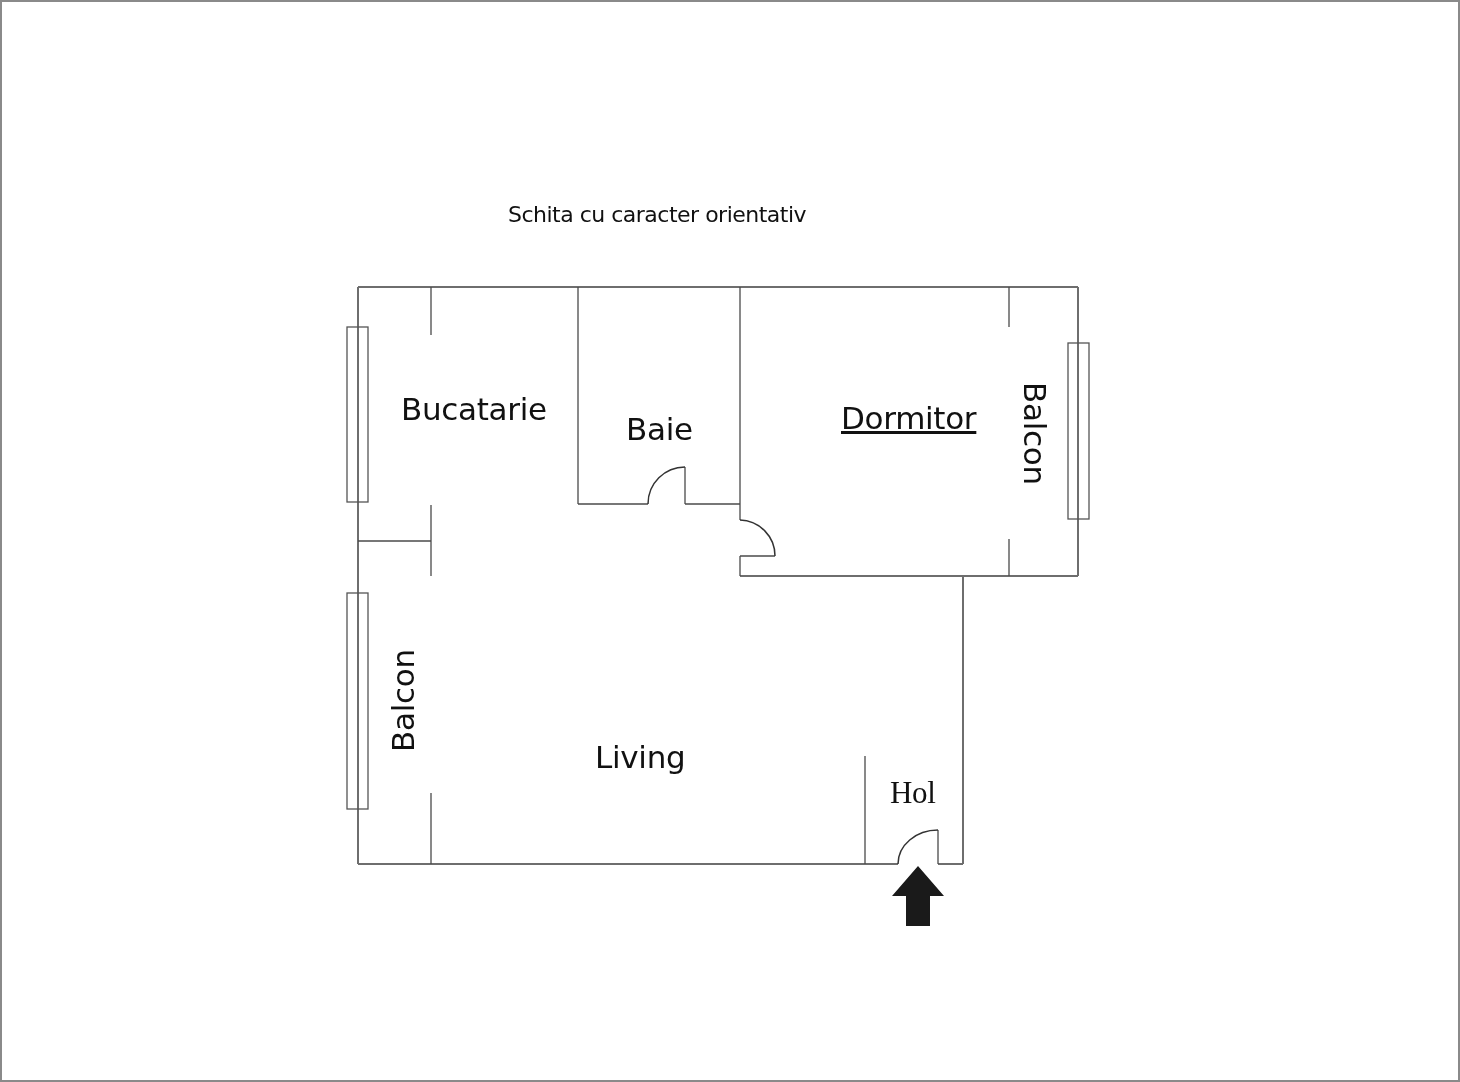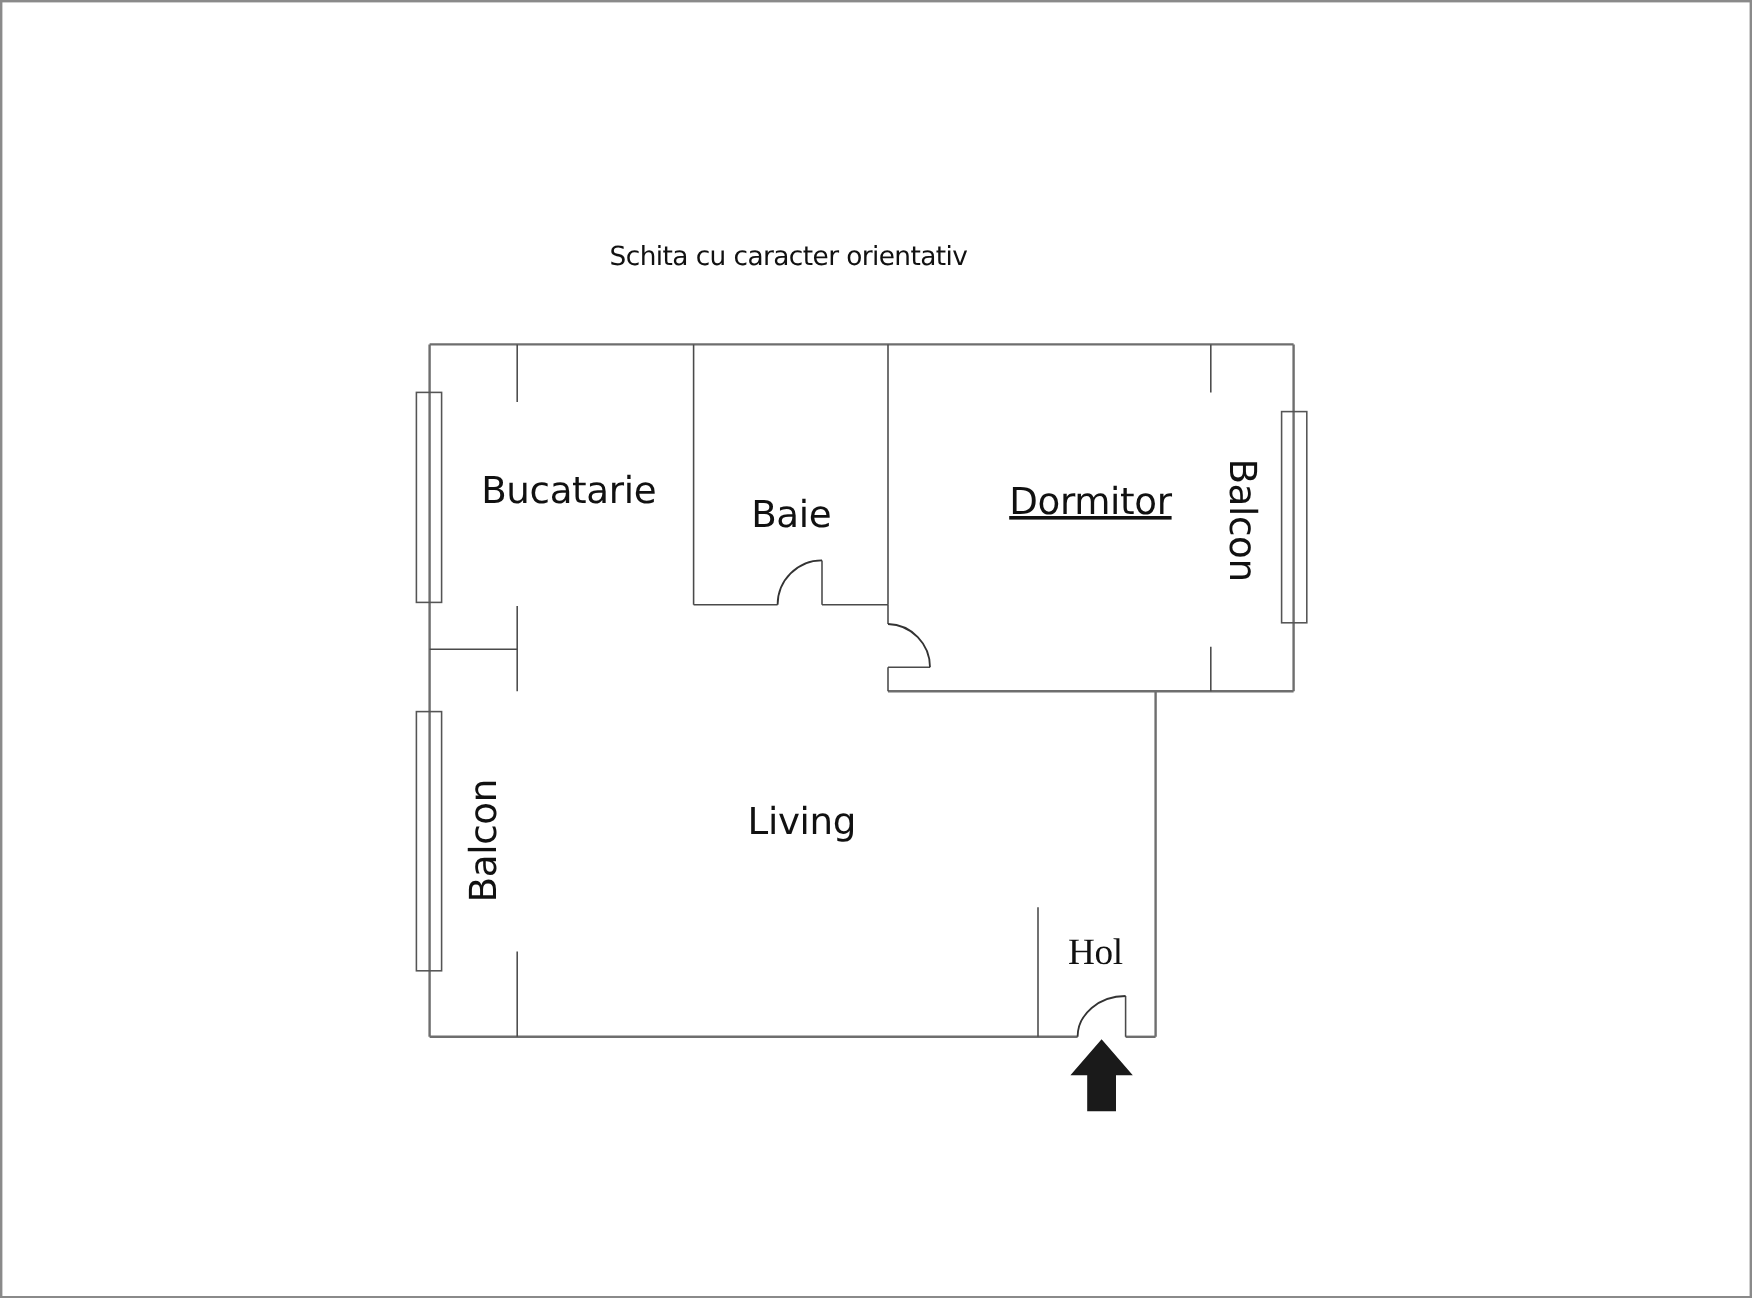--- a/index.html
+++ b/index.html
@@ -80,14 +80,14 @@
   <polygon class="arrow" points="918,866 944,896 930,896 930,926 906,926 906,896 892,896"></polygon>
 </svg>
 
 <div class="label title">Schita cu caracter orientativ</div>
 
 <div class="label room" style="left:401px; top:394px;">Bucatarie</div>
 <div class="label room" style="left:626px; top:380px;margin-top:34px;">Baie</div>
 <div class="label room" style="left:841px; top:403px;text-decoration:underline;">Dormitor</div>
 <div class="label room vert-cw" style="left:1050px; top:382px;">Balcon</div>
 <div class="label room vert-ccw" style="left:388px; top:752px;">Balcon</div>
-<div class="label room" style="left:595px; top:670px;margin-left:28px;">Living</div>
+<div class="label room" style="left:595px; top:742px;">Living</div>
 <div class="label room" style="left:890px; top:777px;font-family:Liberation Serif, serif;">Hol</div>
 
 </body></html>

